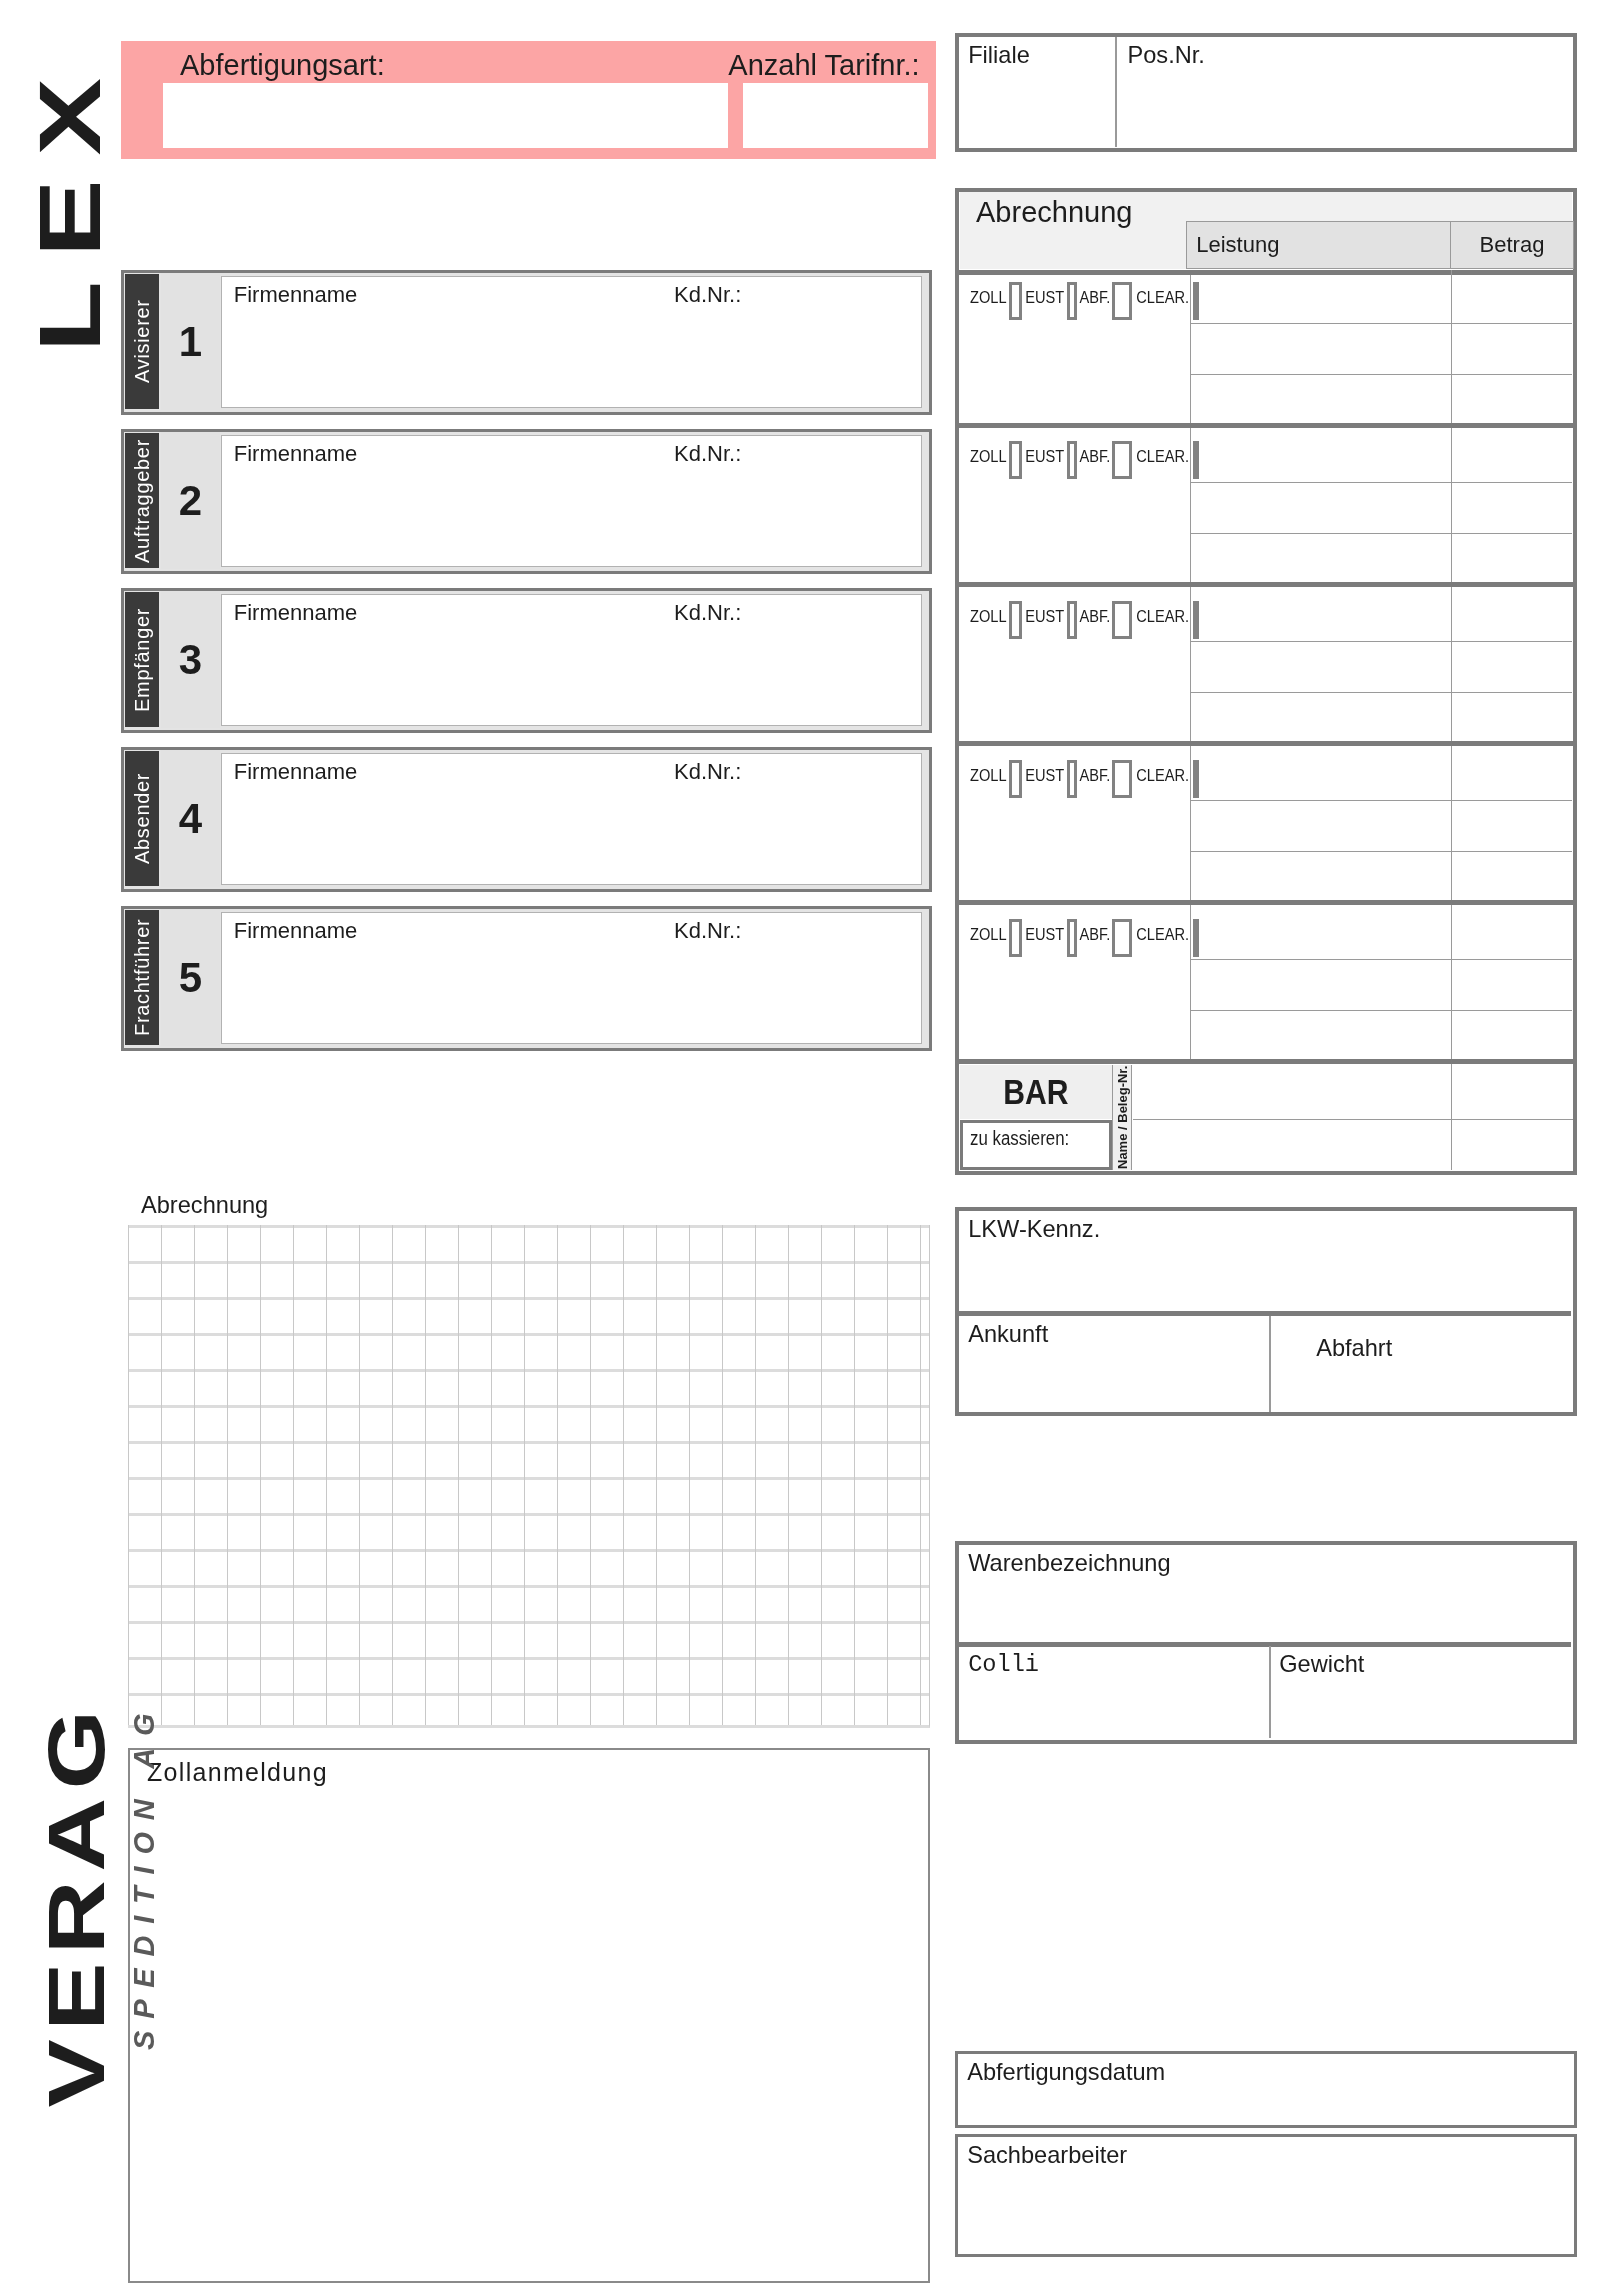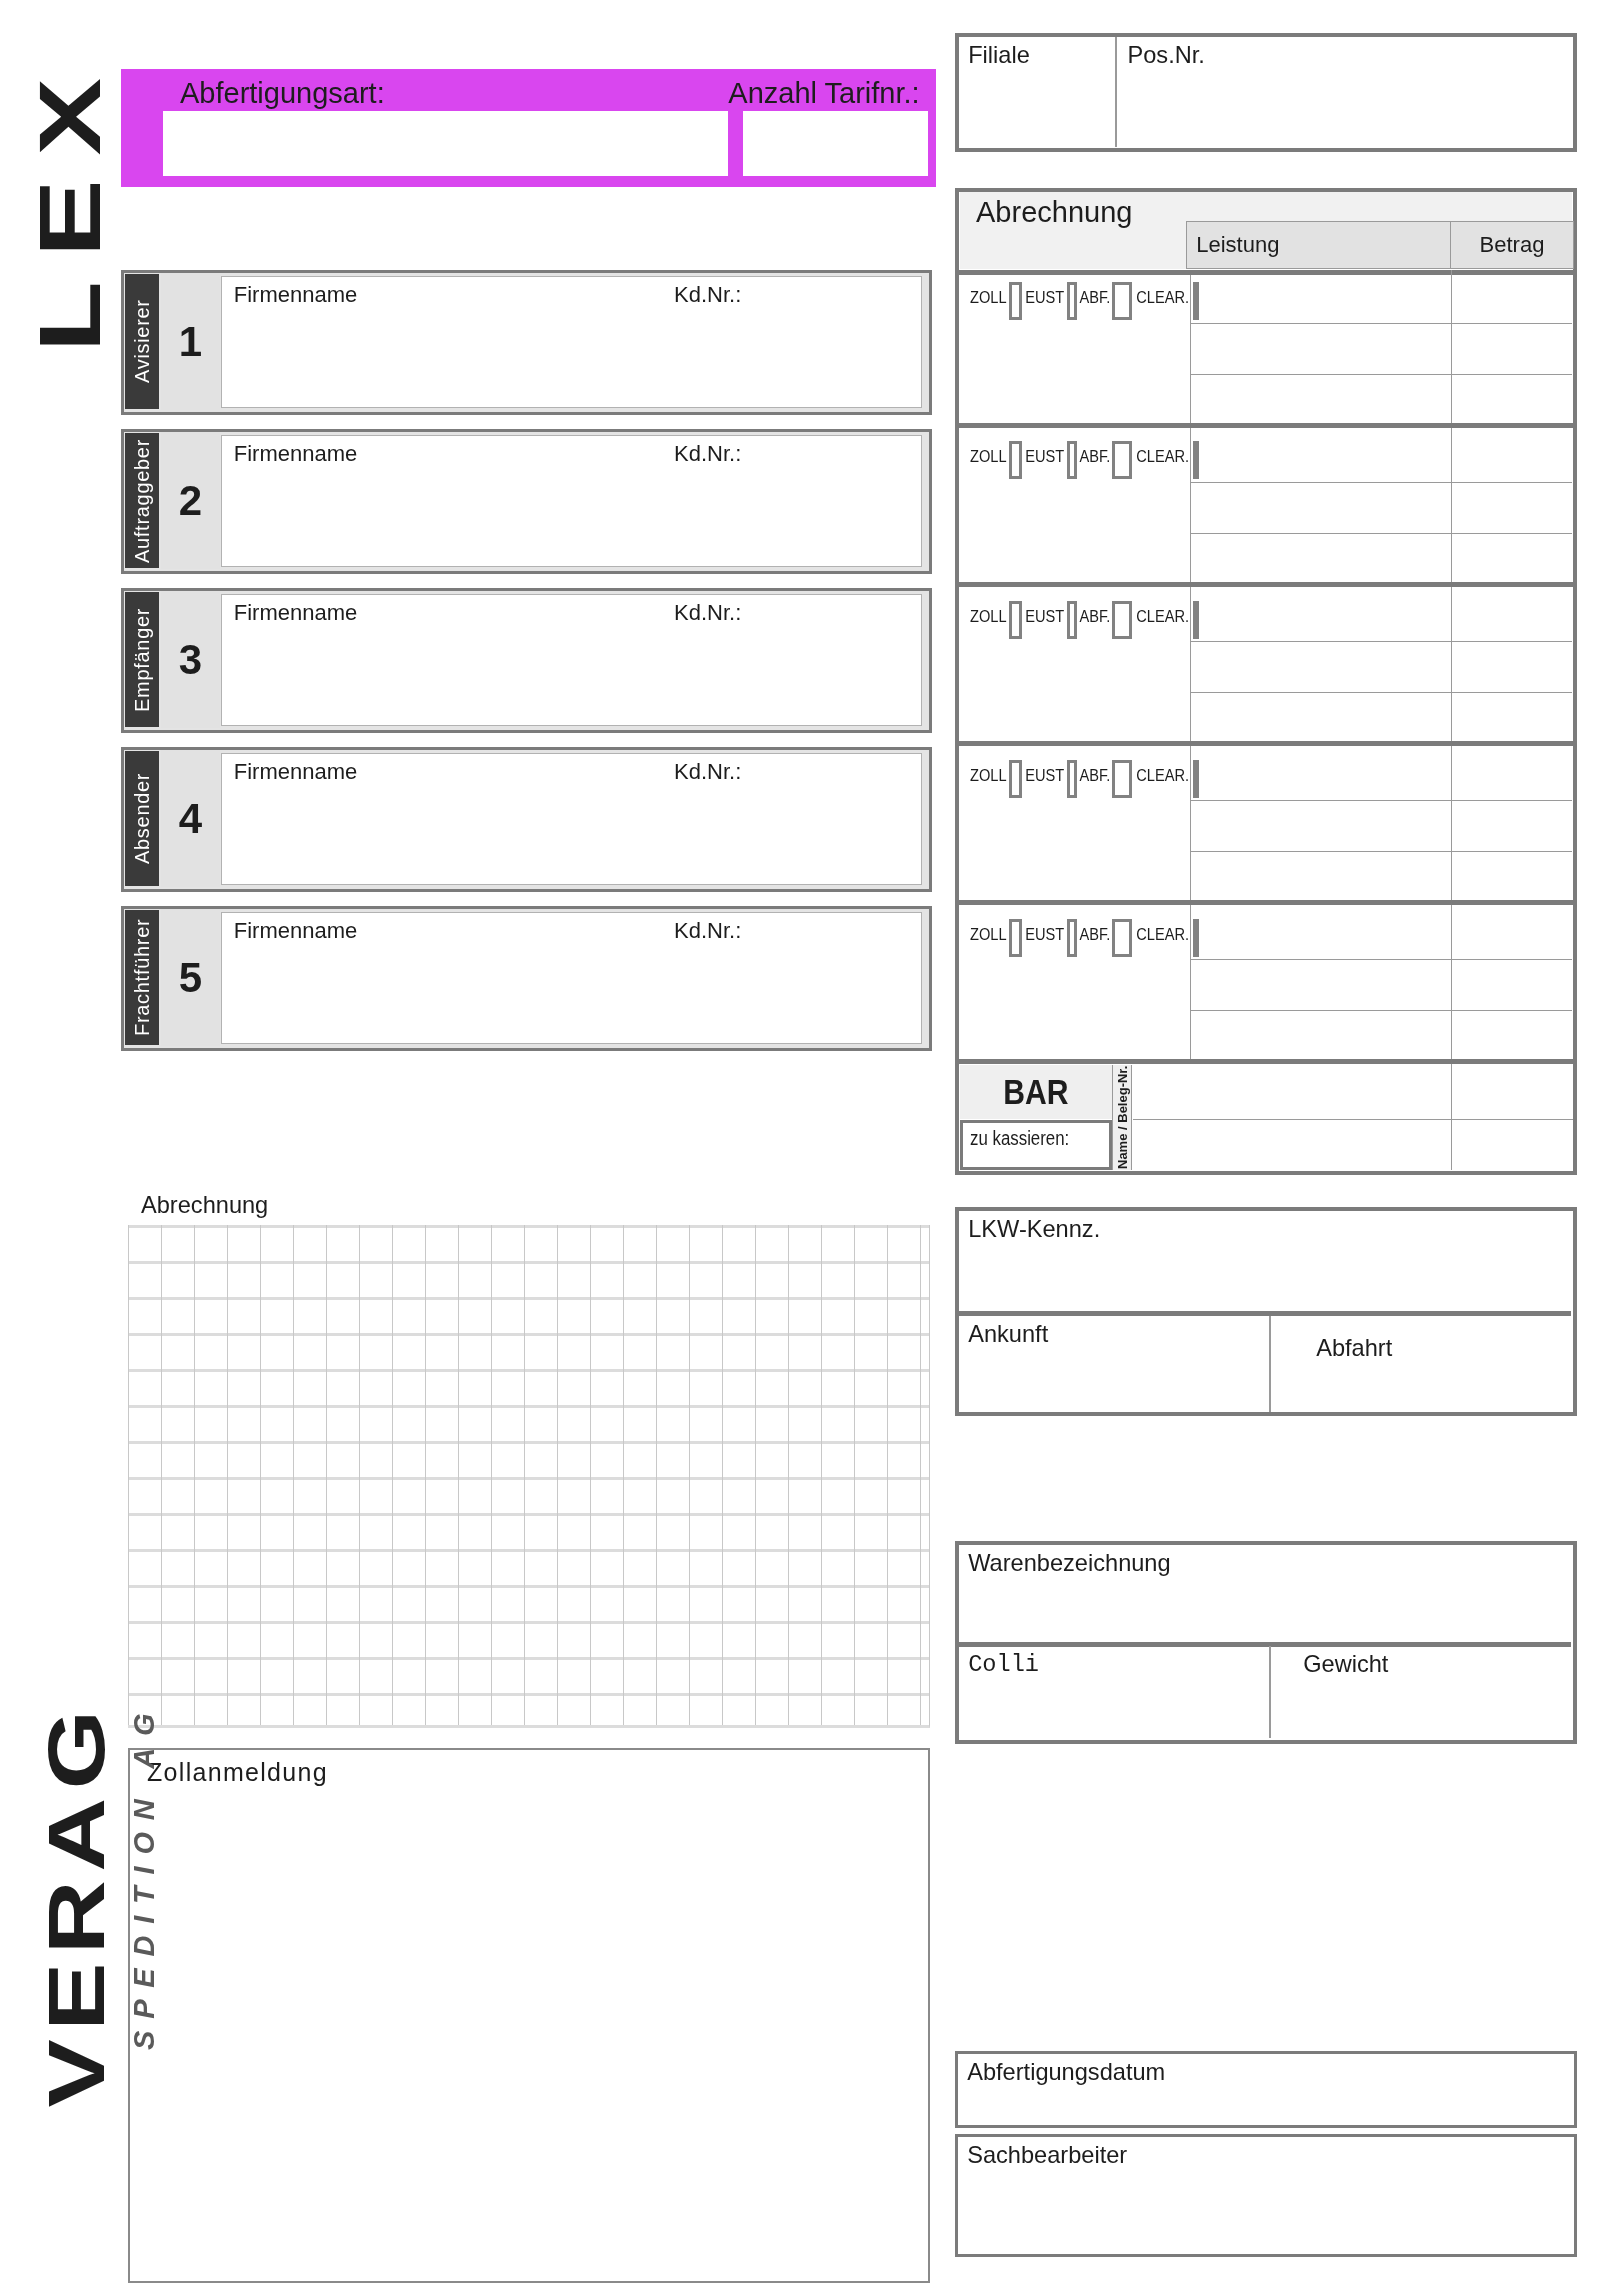--- a/index.html
+++ b/index.html
@@ -3,21 +3,21 @@
 <meta charset="utf-8">
 <title>Form</title>
 <style>
   html,body{margin:0;padding:0;background:#ffffff;}
   #page{position:relative;width:1623px;height:2295px;background:#ffffff;overflow:hidden;
         font-family:"Liberation Sans", sans-serif;color:#1d1d1d;}
   .abs{position:absolute;box-sizing:border-box;}
   .lbl{position:absolute;color:#1d1d1d;white-space:nowrap;}
   .f34{font-size:22px;} .f36{font-size:23.6px;} .f38{font-size:25px;} .f44{font-size:29px;}
   .vtext{writing-mode:vertical-rl;transform:rotate(180deg);display:flex;align-items:center;justify-content:center;}
-  .band{background:#d946ef;margin-top:28px;}
+  .band{background:#fca5a5;}
   .whitebox{background:#ffffff;}
   .thick{background:#7b7b7b;}
   .thin{background:#9a9a9a;}
   .borderbox{border:4.6px solid #7b7b7b;background:#ffffff;}
   .borderbox6{border:3.9px solid #7b7b7b;background:#ffffff;}
   .party-row{border:3.9px solid #7b7b7b;background:#e4e4e4;}
   .role-strip{background:#3a3a3a;color:#ffffff;font-size:20px;letter-spacing:0.7px;}
   .num-zone{display:flex;align-items:center;justify-content:center;background:#e2e2e2;}
   .party-num{font-size:42px;font-weight:bold;}
   .firmbox{background:#ffffff;border:1.3px solid #b2b2b2;}
@@ -297,21 +297,21 @@
 
   <div class="abs borderbox" style="left:955px;top:1541px;width:622px;height:203px;">
     <div class="abs" style="left:0;top:0;width:612px;height:97px;padding-left:16px;">
       <span class="lbl f36" style="left:9.2px;top:5.2px;">Warenbezeichnung</span>
     </div>
     <div class="abs thick" style="left:0;top:97px;width:612px;height:4.6px;"></div>
     <div class="abs" style="left:0;top:101px;width:310px;height:92px;">
       <span class="lbl f36" style="left:9.2px;top:5.2px;font-family:Liberation Mono, monospace;">Colli</span>
     </div>
     <div class="abs thin" style="left:310px;top:101px;width:2px;height:92px;"></div>
-    <div class="abs" style="left:311px;top:101px;width:301px;height:92px;margin-left:24px;">
+    <div class="abs" style="left:311px;top:101px;width:301px;height:92px;">
       <span class="lbl f36" style="left:9.2px;top:5.2px;">Gewicht</span>
     </div>
   </div>
 
   <div class="abs" style="left:128px;top:1748px;width:802px;height:535px;border:2.6px solid #8a8a8a;background:#fff;">
     <span class="lbl f38" style="left:17px;top:7.9px;letter-spacing:1.3px;">Zollanmeldung</span>
   </div>
 
   <div class="abs borderbox6" style="left:955px;top:2051px;width:622px;height:77px;">
     <span class="lbl f36" style="left:9.2px;top:5.2px;">Abfertigungsdatum</span>

